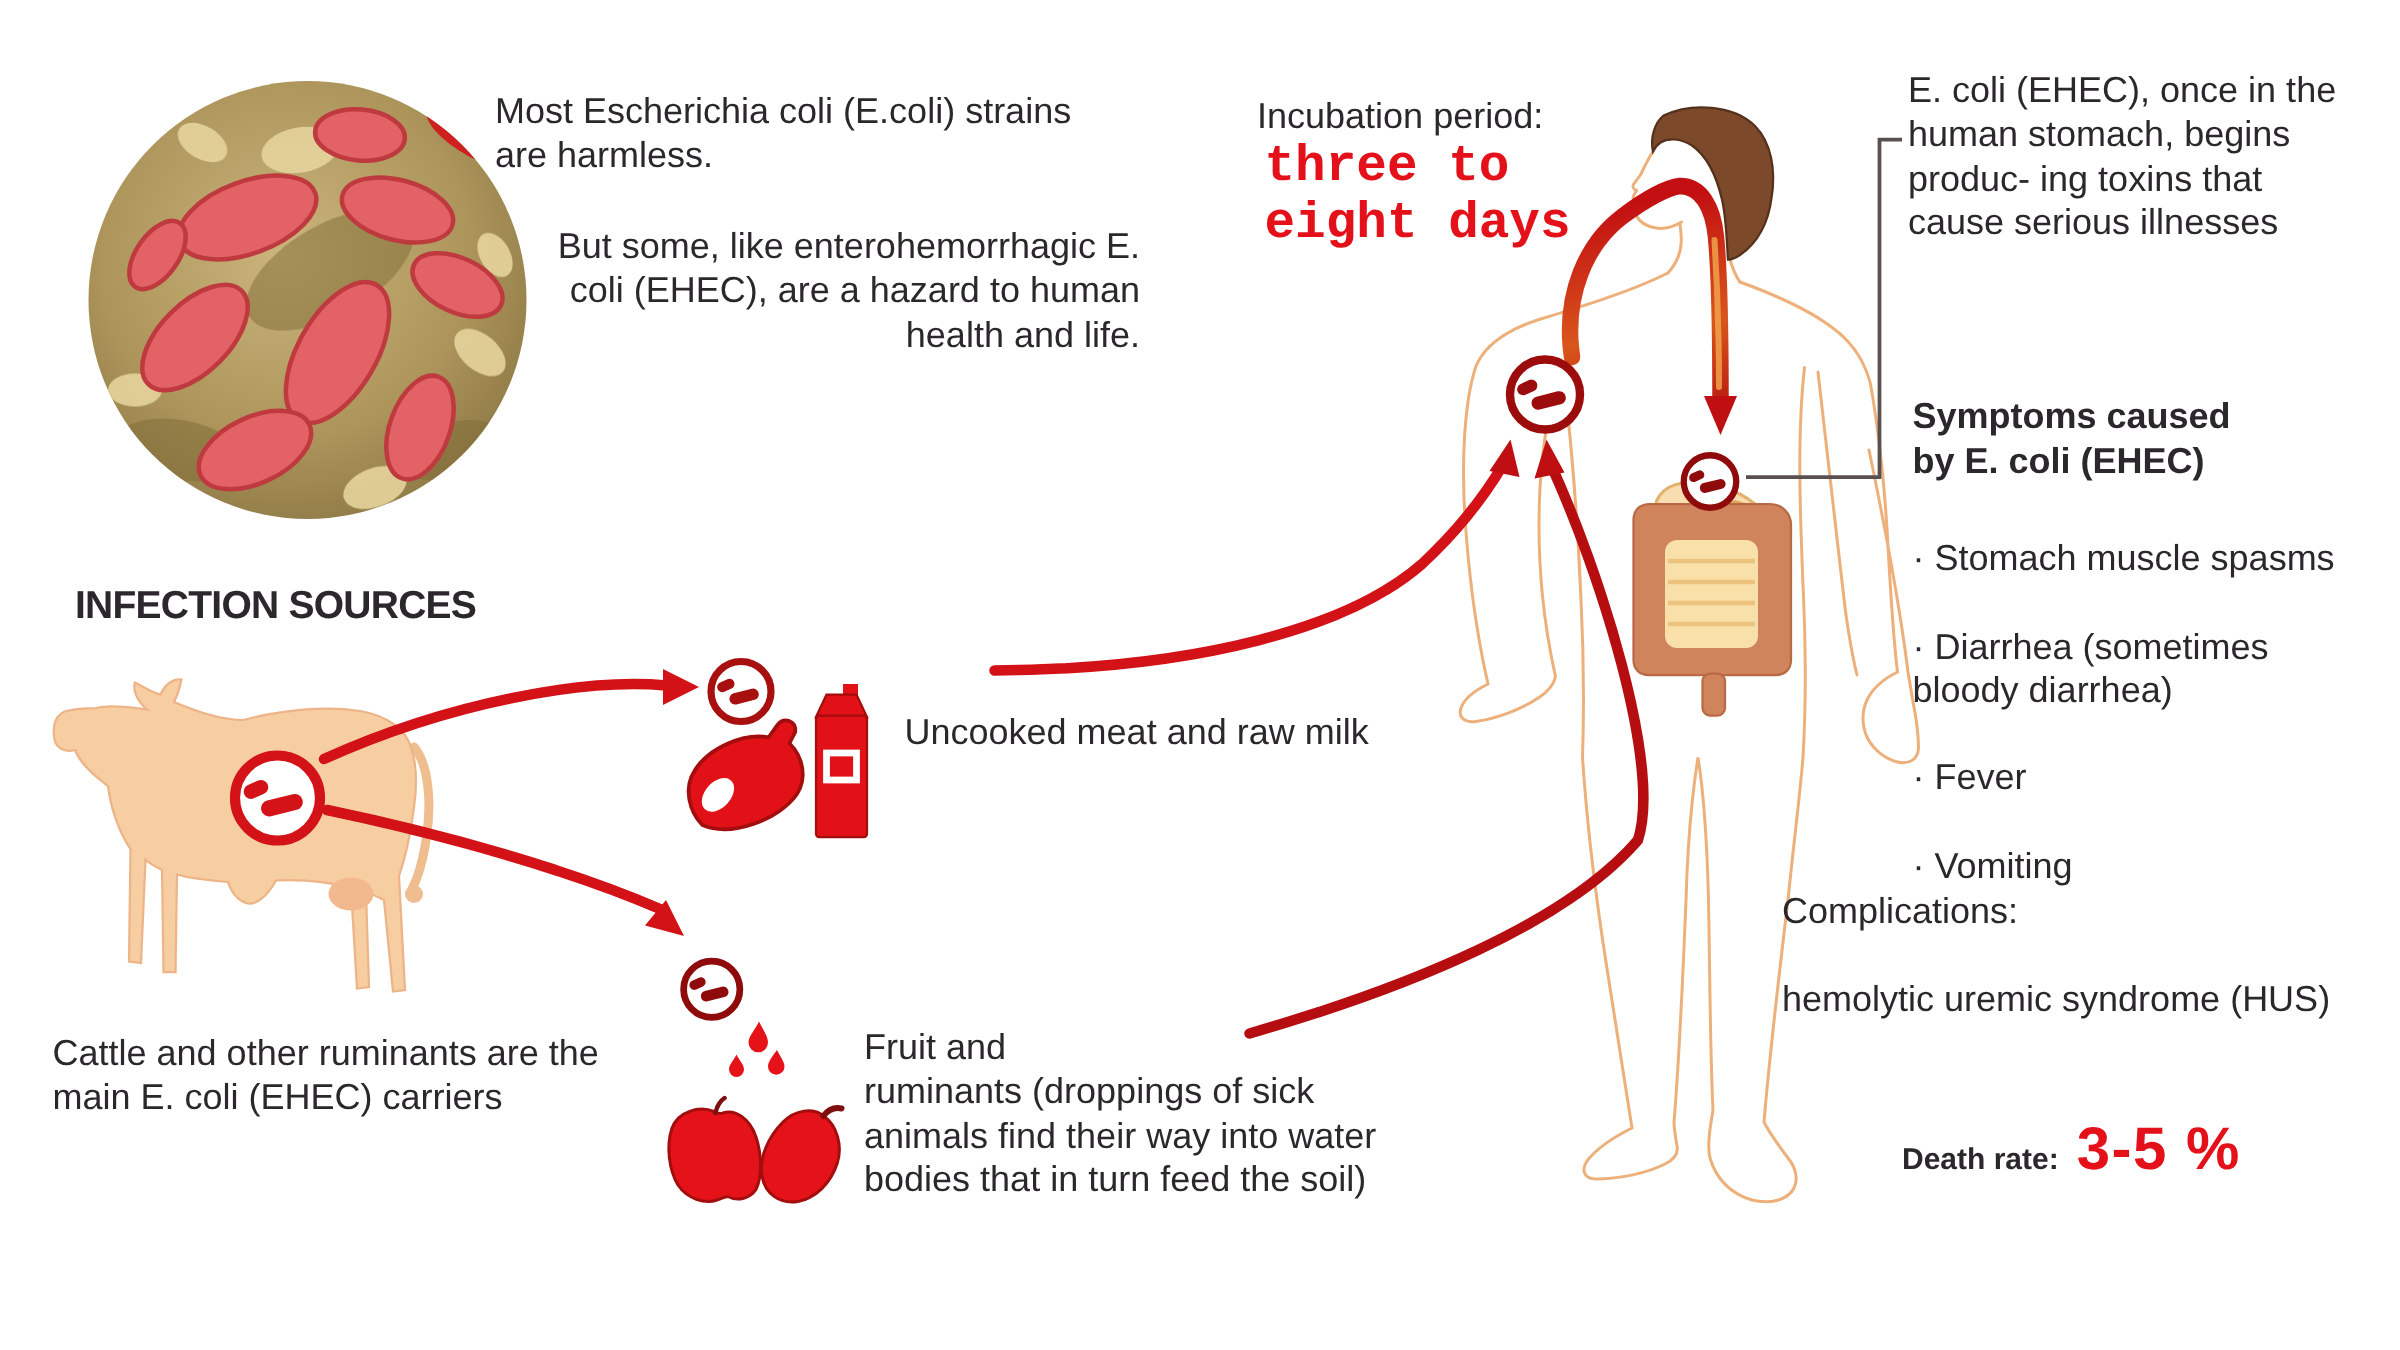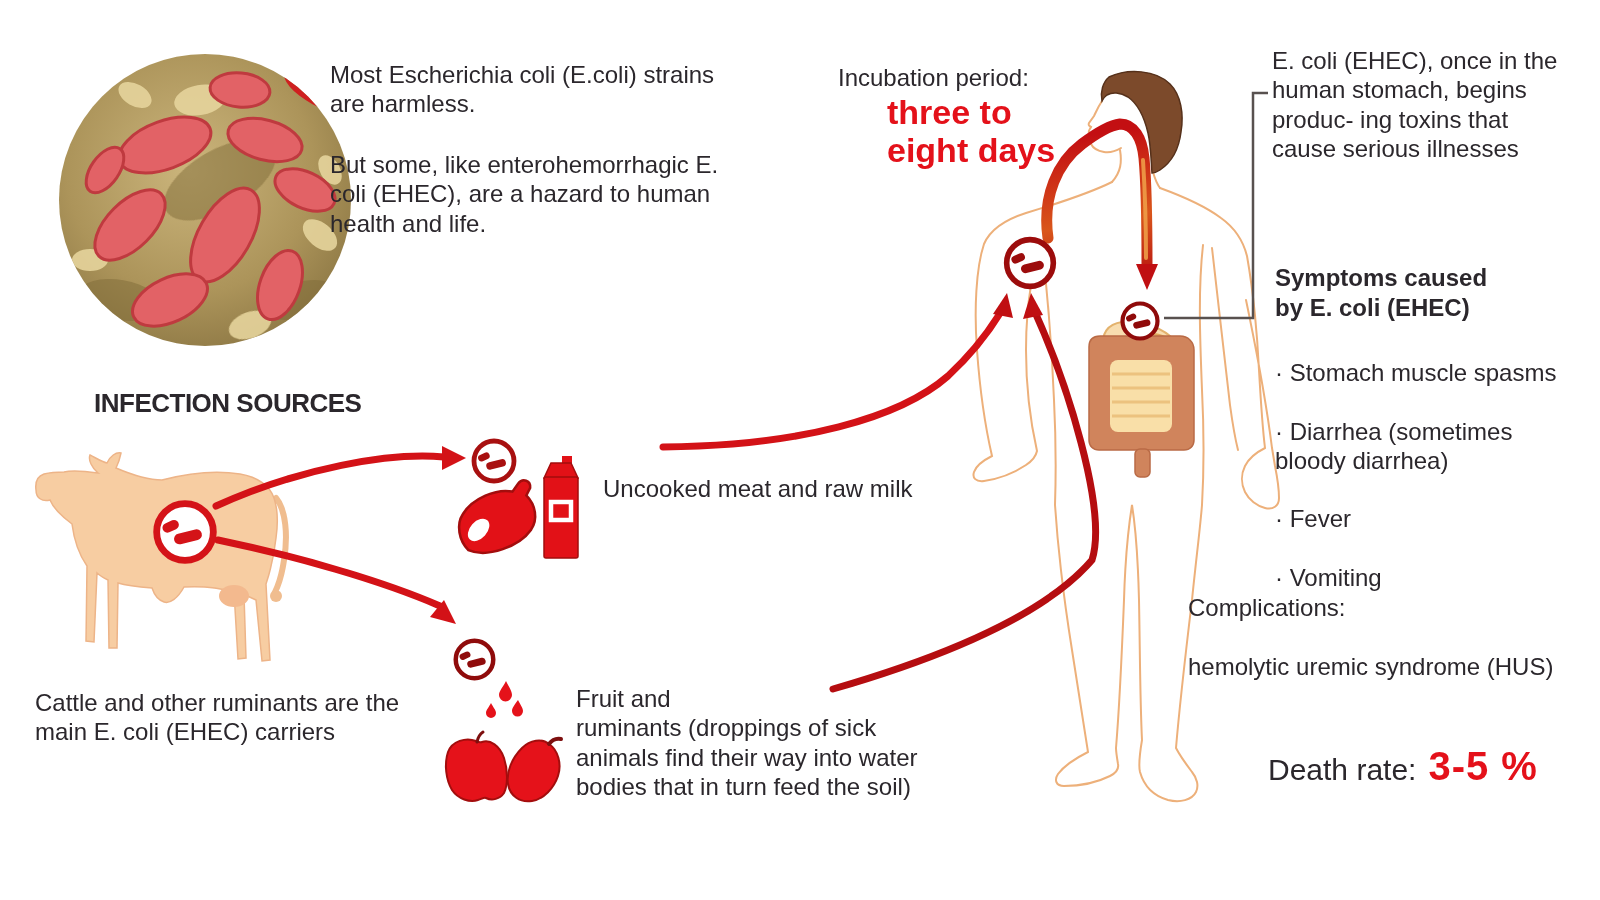--- a/index.html
+++ b/index.html
@@ -1,25 +1,25 @@
 <!DOCTYPE html>
 <html><head>
 <meta charset="utf-8">
 <style>
   html,body{margin:0;padding:0;background:#fff;}
   #canvas{position:relative;width:1600px;height:900px;background:#ffffff;overflow:hidden;
           font-family:"Liberation Sans",sans-serif;}
   #art{position:absolute;left:0;top:0;}
   .txt{position:absolute;white-space:pre-line;color:#2b272c;font-size:24px;line-height:1.22;}
-  .title{font-size:26px;font-weight:800;letter-spacing:-0.5px;margin-left:44px;}
+  .title{font-size:26px;font-weight:800;letter-spacing:-0.5px;}
   .big-red{font-size:34px;font-weight:bold;color:#e4111a;line-height:1.12;}
   .italic-note{font-weight:bold;font-style:italic;color:#e8211f;}
   .sym-title{font-weight:bold;margin-bottom:7px;}
   .death{display:flex;align-items:baseline;gap:12px;}
-  .death .lab{font-size:30px;font-weight:400;}
+  .death .lab{font-size:20px;font-weight:700;}
   .death .val{font-size:40px;font-weight:800;color:#e4111a;letter-spacing:1px;}
 </style>
 </head>
 <body>
 
 <div id="canvas">
 
 <svg id="art" width="1600" height="900" viewBox="0 0 1600 900">
   <defs>
     <symbol id="bac" viewBox="-30 -30 60 60">
@@ -170,26 +170,26 @@
     <use href="#bac" x="151" y="498" width="68" height="68" color="#d41318"></use>
     <use href="#bac" x="470" y="437" width="48" height="48" color="#a81010"></use>
     <use href="#bac" x="452" y="637" width="45" height="45" color="#8f0b0b"></use>
     <use href="#bac" x="1002" y="235" width="56" height="56" color="#9c0c0c"></use>
     <use href="#bac" x="1119" y="300" width="42" height="42" color="#8f0a0a"></use>
   </g>
 </svg>
 
 <div class="txt" style="left:330px;top:60px;width:420px;">Most Escherichia coli (E.coli) strains
 are harmless.</div>
-<div class="txt" style="left:330px;top:150px;width:430px;">But some, like enterohemorrhagic E.
+<div class="txt" style="left:330px;top:150px;width:430px;text-align:right;">But some, like enterohemorrhagic E.
 coli (EHEC), are a hazard to human
 health and life.</div>
 
 <div class="txt" style="left:838px;top:63px;">Incubation period:</div>
-<div class="txt big-red" style="left:887px;top:93px;">three to
+<div class="txt big-red" style="left:843px;top:93px;font-family:Liberation Mono, monospace;">three to
 eight days</div>
 
 <div class="txt" style="left:1272px;top:46px;width:330px;">E. coli (EHEC), once in the
 human stomach, begins
 produc- ing toxins that
 cause serious illnesses</div>
 
 <div class="txt" style="left:1275px;top:234px;width:340px;">
   <div class="sym-title">Symptoms caused
 by E. coli (EHEC)</div>

